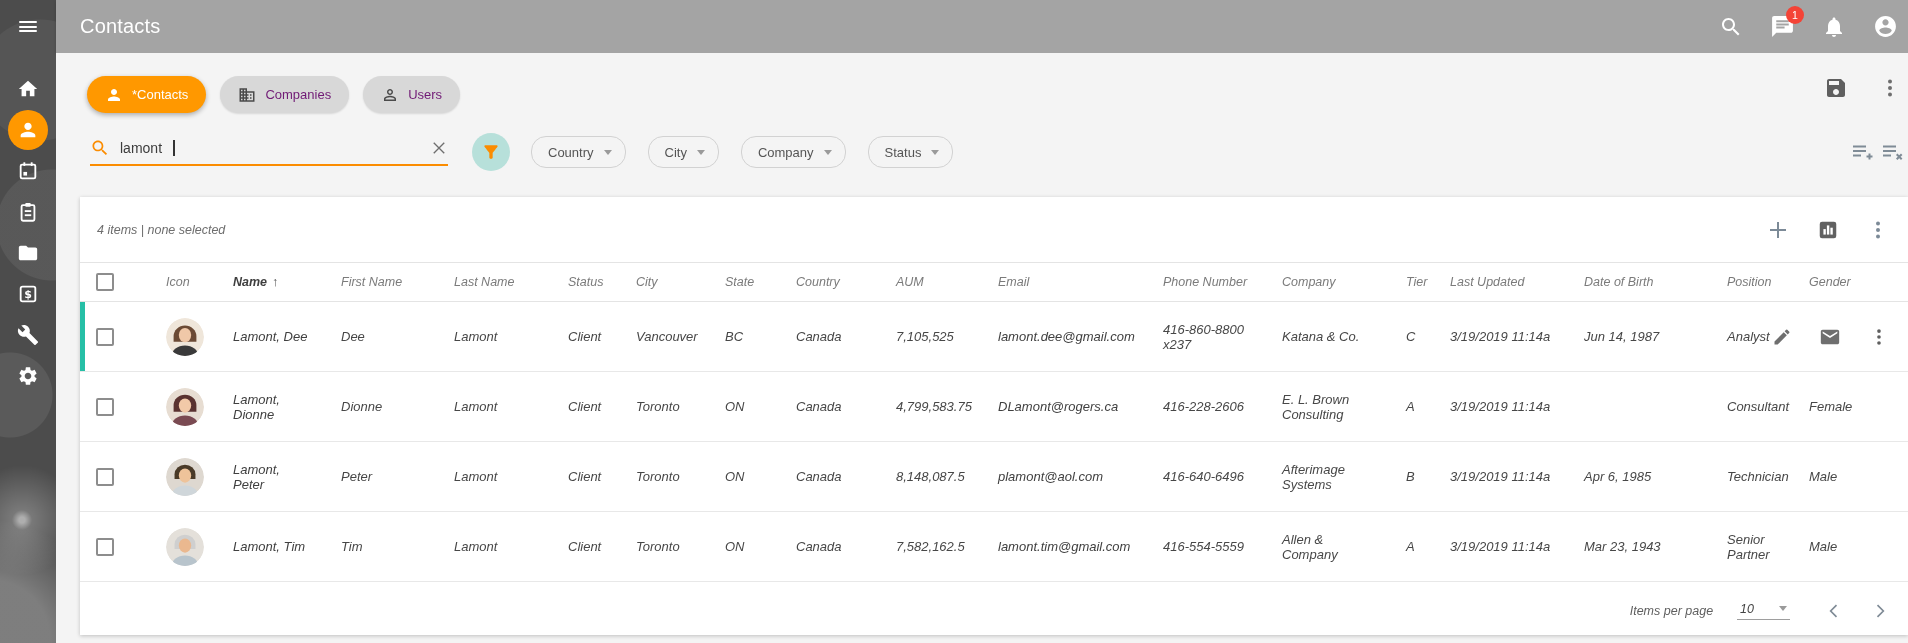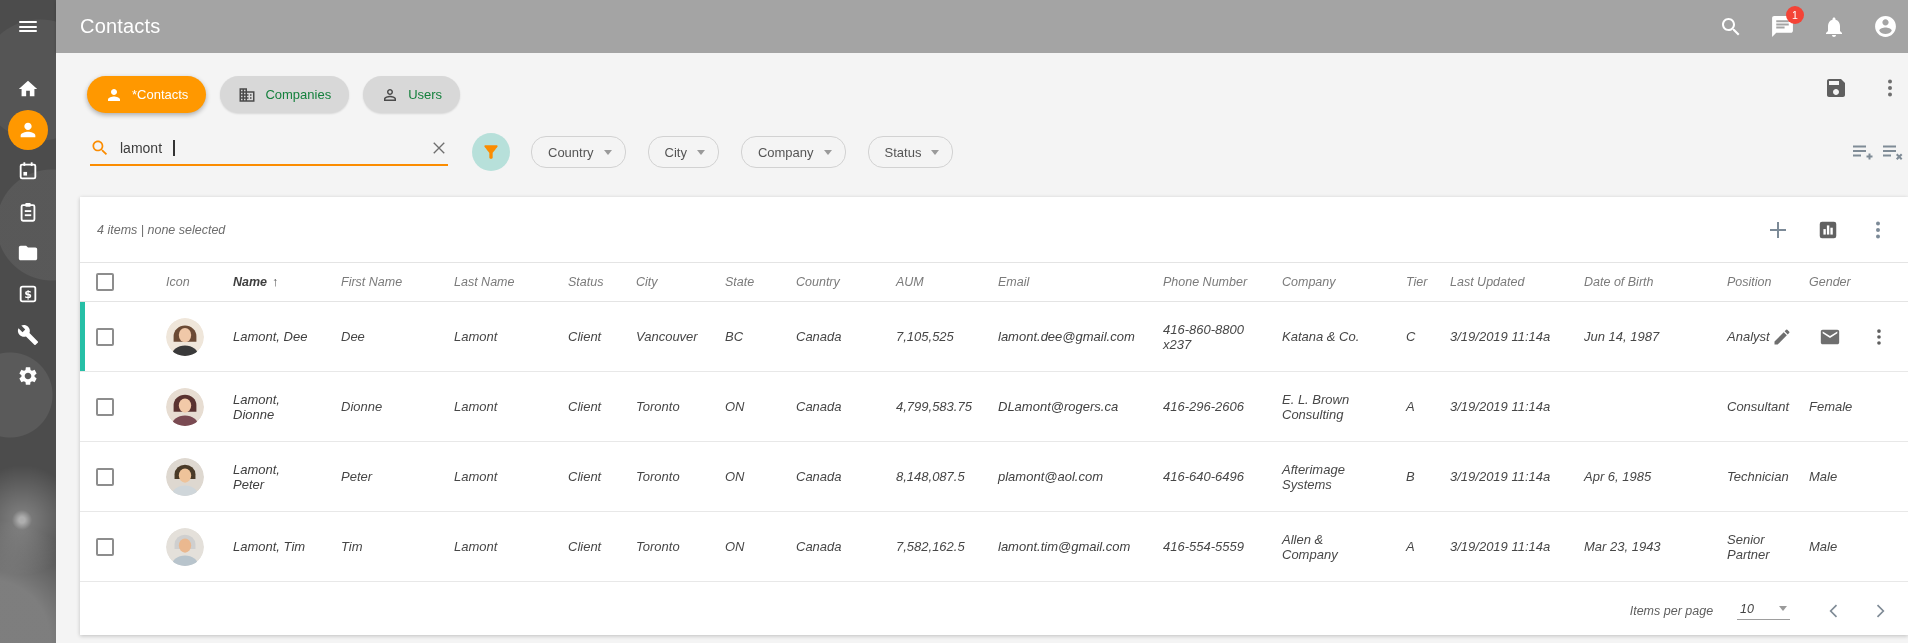--- a/index.html
+++ b/index.html
@@ -23,21 +23,21 @@
   .side-item.active::before{content:'';position:absolute;left:8px;top:1px;width:40px;height:40px;border-radius:50%;background:#FF9800;z-index:1;}
   
   .topbar{position:absolute;left:56px;top:0;right:0;height:53px;background:#a4a4a4;display:flex;align-items:center;padding-left:24px;box-sizing:border-box;box-shadow:0 1px 3px rgba(0,0,0,.18);}
   .page-title{color:#fff;font-size:20px;font-weight:500;letter-spacing:.2px;margin:0;}
   .topbar-icons{margin-left:auto;display:flex;align-items:center;gap:27px;padding-right:10px;}
   .tb-icon{cursor:pointer;position:relative;}
   .badge{position:absolute;top:-8px;right:-9px;width:18px;height:18px;border-radius:50%;background:#F44336;color:#fff;font-size:10.5px;display:flex;align-items:center;justify-content:center;}
   
   .content{position:absolute;left:56px;top:53px;right:0;bottom:0;background:#f4f4f4;}
   .tabs-row{position:absolute;left:31px;top:23px;right:0;height:37px;display:flex;gap:14px;align-items:flex-start;}
-  .pill{height:37px;border-radius:18.5px;display:inline-flex;align-items:center;gap:9px;padding:0 18px;font-size:13px;background:#d8d8d8;color:#15803d;cursor:pointer;box-shadow:0 1px 2px rgba(0,0,0,.12);}
+  .pill{height:37px;border-radius:18.5px;display:inline-flex;align-items:center;gap:9px;padding:0 18px;font-size:13px;background:#d8d8d8;color:#701a75;cursor:pointer;box-shadow:0 1px 2px rgba(0,0,0,.12);}
   .pill.active{background:#FF9800;color:#fff;box-shadow:0 2px 5px rgba(0,0,0,.3);}
   .tabs-right{margin-left:auto;display:flex;align-items:center;gap:30px;padding-right:6px;}
   .filter-row{position:absolute;left:24px;top:79px;right:0;height:40px;display:flex;align-items:center;}
   .searchbox{width:358px;margin-left:10px;display:flex;align-items:center;gap:10px;border-bottom:2px solid #FB8C00;padding-bottom:6px;position:relative;cursor:text;}
   .search-text{font-size:14px;color:#3c3c3c;}
   .cursor-bar{display:inline-block;width:1.5px;height:16px;background:#333;margin-left:1px;vertical-align:-3px;}
   .clear-x{margin-left:auto;cursor:pointer;}
   .funnel-btn{width:38px;height:38px;border-radius:50%;background:#b7e0da;display:flex;align-items:center;justify-content:center;margin-left:24px;cursor:pointer;}
   .chips{display:flex;gap:22px;margin-left:21px;}
   .chip{height:30px;border:1px solid #d2d2d2;border-radius:15px;display:flex;align-items:center;gap:10px;padding:0 13px 0 16px;font-size:13px;color:#555;cursor:pointer;}
@@ -405,21 +405,21 @@
           </div>
         <div class="cell c-name muted">Lamont, Dionne</div>
         <div class="cell c-first">Dionne</div>
         <div class="cell c-last">Lamont</div>
         <div class="cell c-status">Client</div>
         <div class="cell c-city">Toronto</div>
         <div class="cell c-state">ON</div>
         <div class="cell c-country">Canada</div>
         <div class="cell c-aum">4,799,583.75</div>
         <div class="cell c-email muted">DLamont@rogers.ca</div>
-        <div class="cell c-phone">416-296-2606</div>
+        <div class="cell c-phone">416-228-2606</div>
         <div class="cell c-company">E. L. Brown Consulting</div>
         <div class="cell c-tier">A</div>
         <div class="cell c-updated">3/19/2019 11:14a</div>
         <div class="cell c-dob"></div>
         <div class="cell c-pos">Consultant</div>
         <div class="cell c-gender">Female</div>
       </div>
 
       <div class="trow">
         <div class="cell c-sel">

